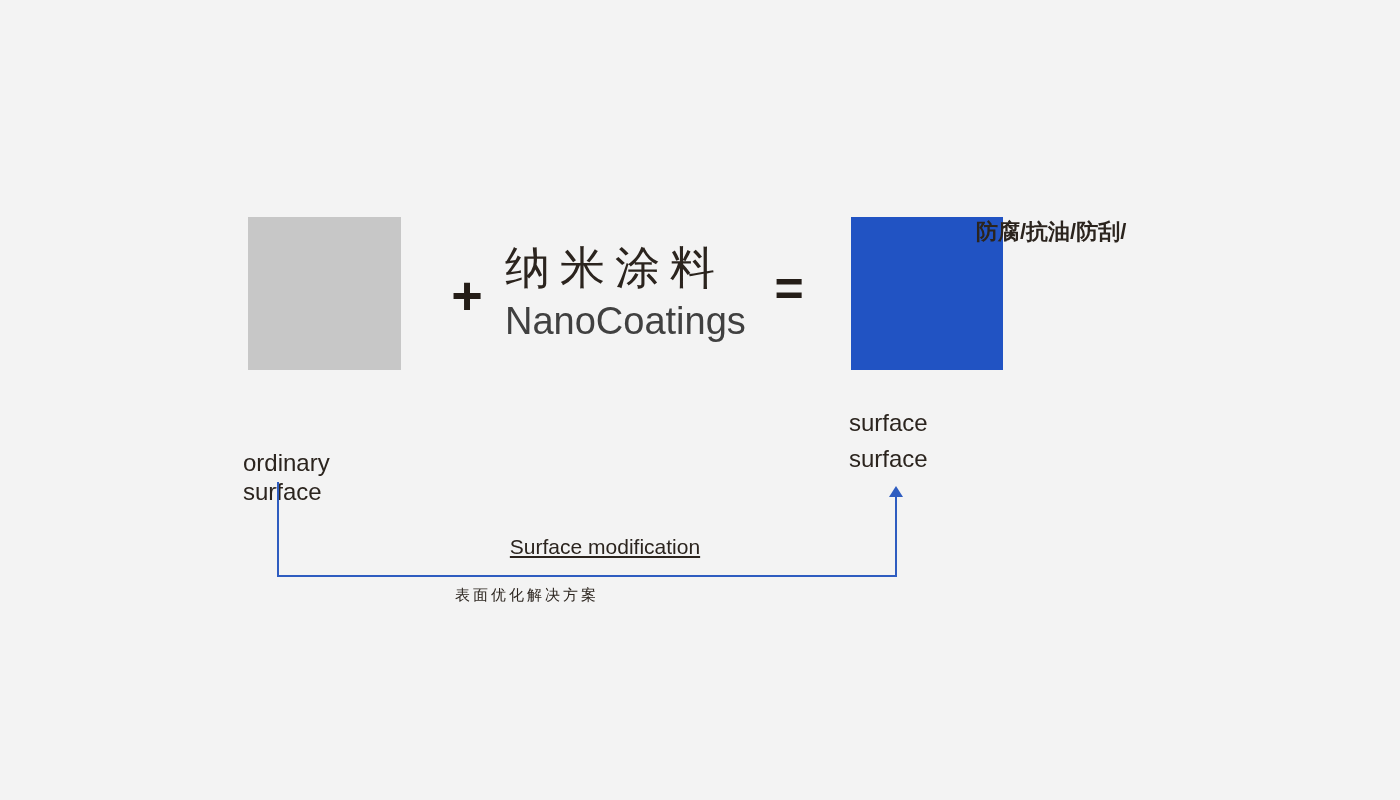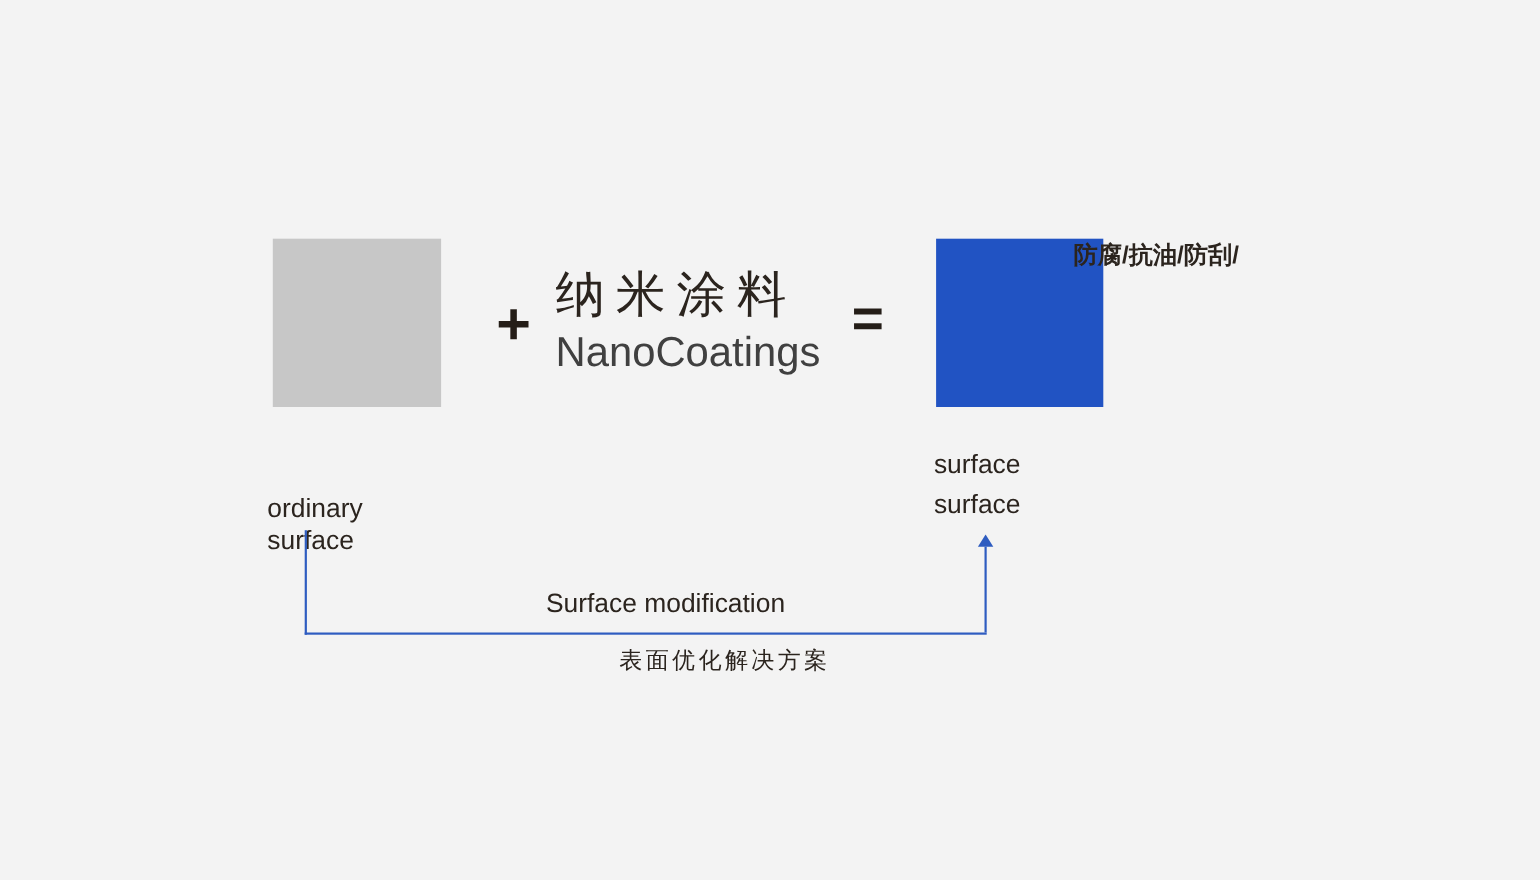--- a/index.html
+++ b/index.html
@@ -79,28 +79,29 @@
     width: 0; height: 0;
     border-left: 7px solid transparent;
     border-right: 7px solid transparent;
     border-bottom: 11px solid #2e5cc0;
     background: transparent;
   }
   .mod-en {
     position: absolute;
     left: 440px; top: 535px; width: 330px;
     text-align: center;
-    font-size: 24px;
+    font-size: 21px;
     color: #2b241e;
+    text-decoration: underline;
   }
   .mod-zh {
     position: absolute;
     left: 455px; top: 586px; width: 300px;
-    text-align: right;
-    font-size: 21px;
+    text-align: left;
+    font-size: 15px;
     letter-spacing: 3px;
     white-space: nowrap;
     color: #2b241e;
   }
 </style>
 </head>
 <body>
 
 <div class="stage">
 

